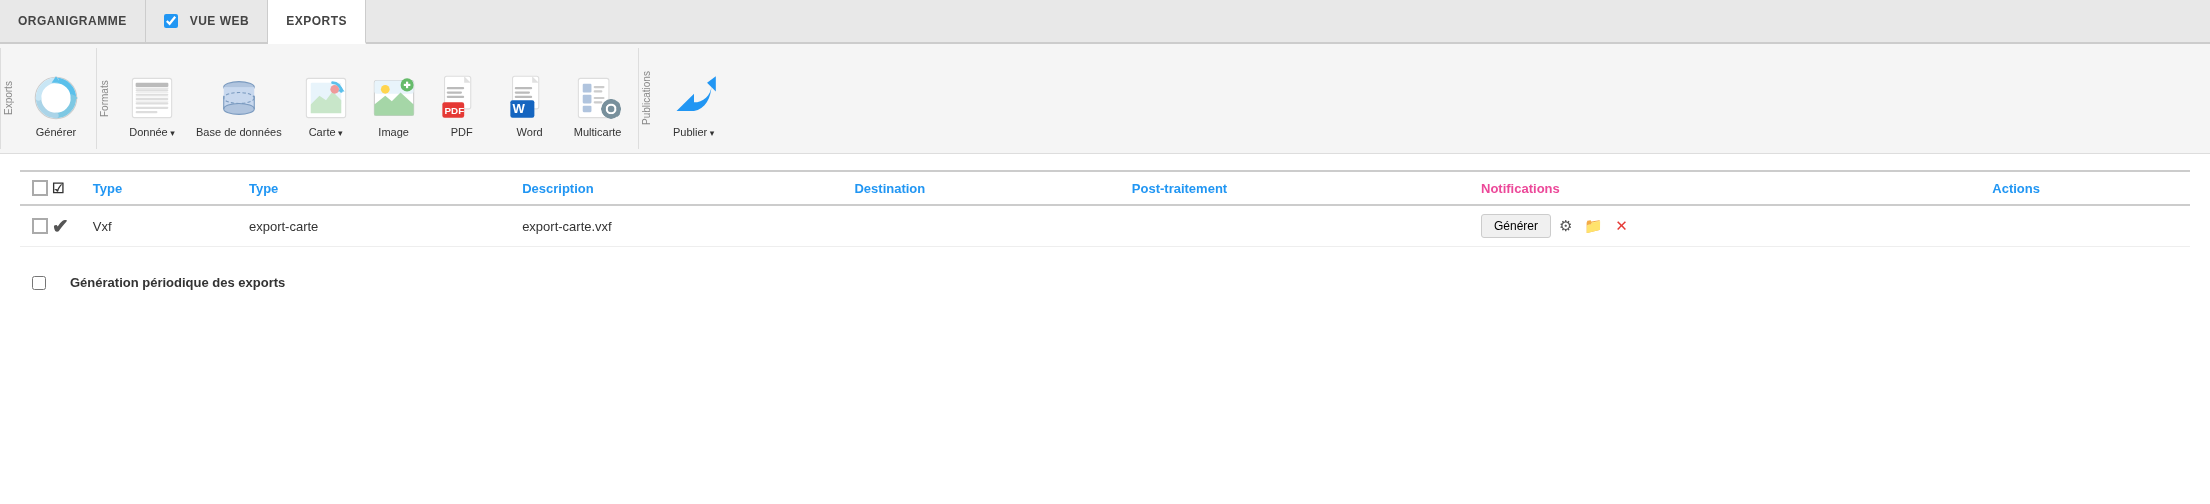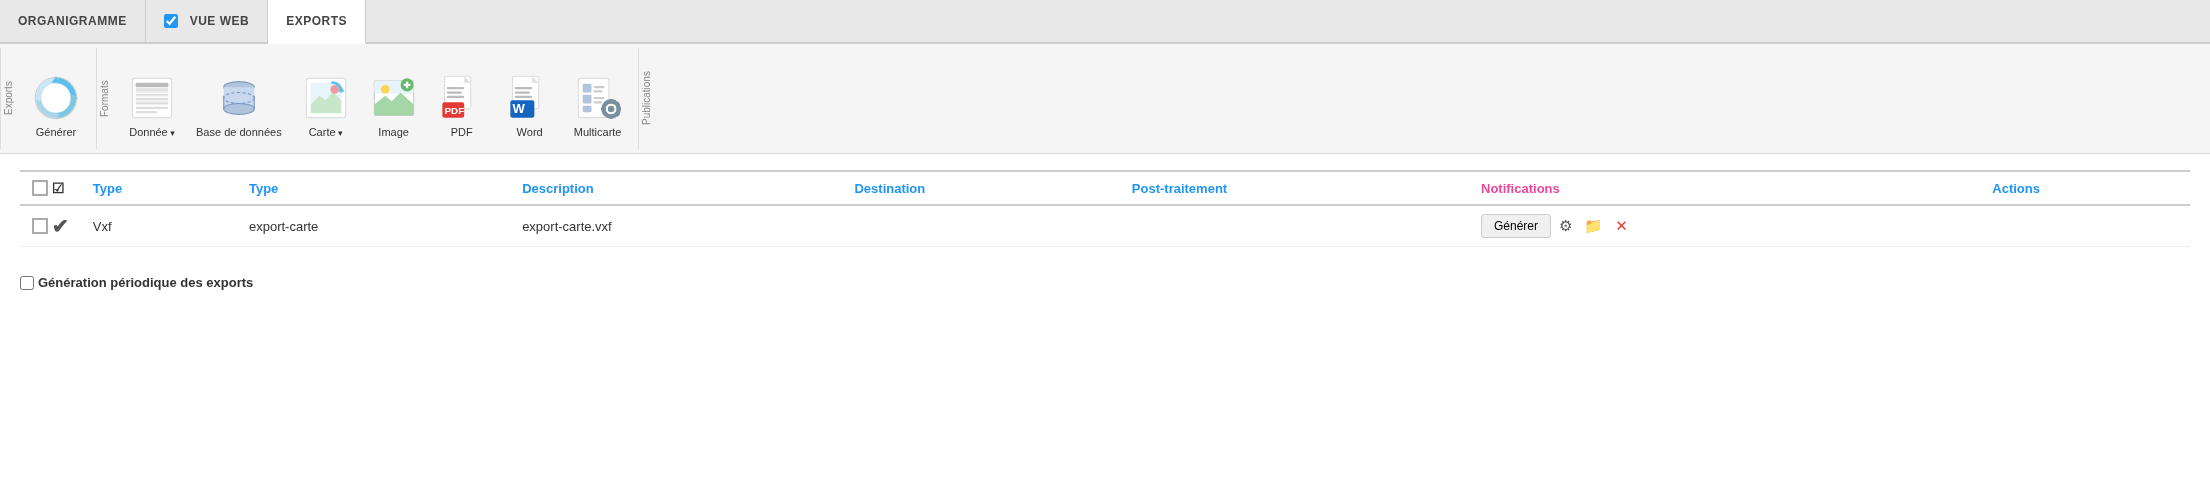--- a/index.html
+++ b/index.html
@@ -153,24 +153,24 @@
       cursor: pointer;
       font-size: 15px;
       color: #555;
       margin: 0 4px;
     }
     .action-icon.red { color: #e53935; }
     .actions-cell { display: flex; align-items: center; gap: 4px; }
 
     
     .footer-area {
-      padding: 12px 20px;
+      padding: 12px 32px;
       display: flex;
       align-items: center;
-      gap: 4px;
+      gap: 24px;
     }
     .footer-area input[type=checkbox] { width: 14px; height: 14px; }
     .footer-label { font-size: 13px; font-weight: bold; }
   </style>
 </head>
 <body>
 
 <div class="top-tabs">
   <div class="top-tab">
     <span>ORGANIGRAMME</span>
@@ -341,20 +341,32 @@
           </svg>
         </div>
         <span class="item-label">Multicarte</span>
       </div>
 
     </div>
   </div>
 
   <div style="display:flex;align-items:stretch;">
     <div class="section-label-vert">Publications</div>
+    <div class="ribbon-items">
+      <div class="ribbon-item">
+        <div class="icon-area">
+          <svg viewBox="0 0 44 44" xmlns="http://www.w3.org/2000/svg">
+
+            <path d="M6 34 L22 18 L22 26 C30 26 38 20 38 10 C38 22 32 32 22 34 L22 34 Z" fill="#2196F3"></path>
+            <polygon points="34,8 42,16 42,2" fill="#2196F3"></polygon>
+          </svg>
+        </div>
+        <span class="item-label with-arrow">Publier</span>
+      </div>
+    </div>
   </div>
 
 </div>
 
 <div class="table-area">
   <table>
     <thead>
       <tr>
         <th class="checkbox-cell">
           <span style="display:flex;gap:4px;align-items:center;">

